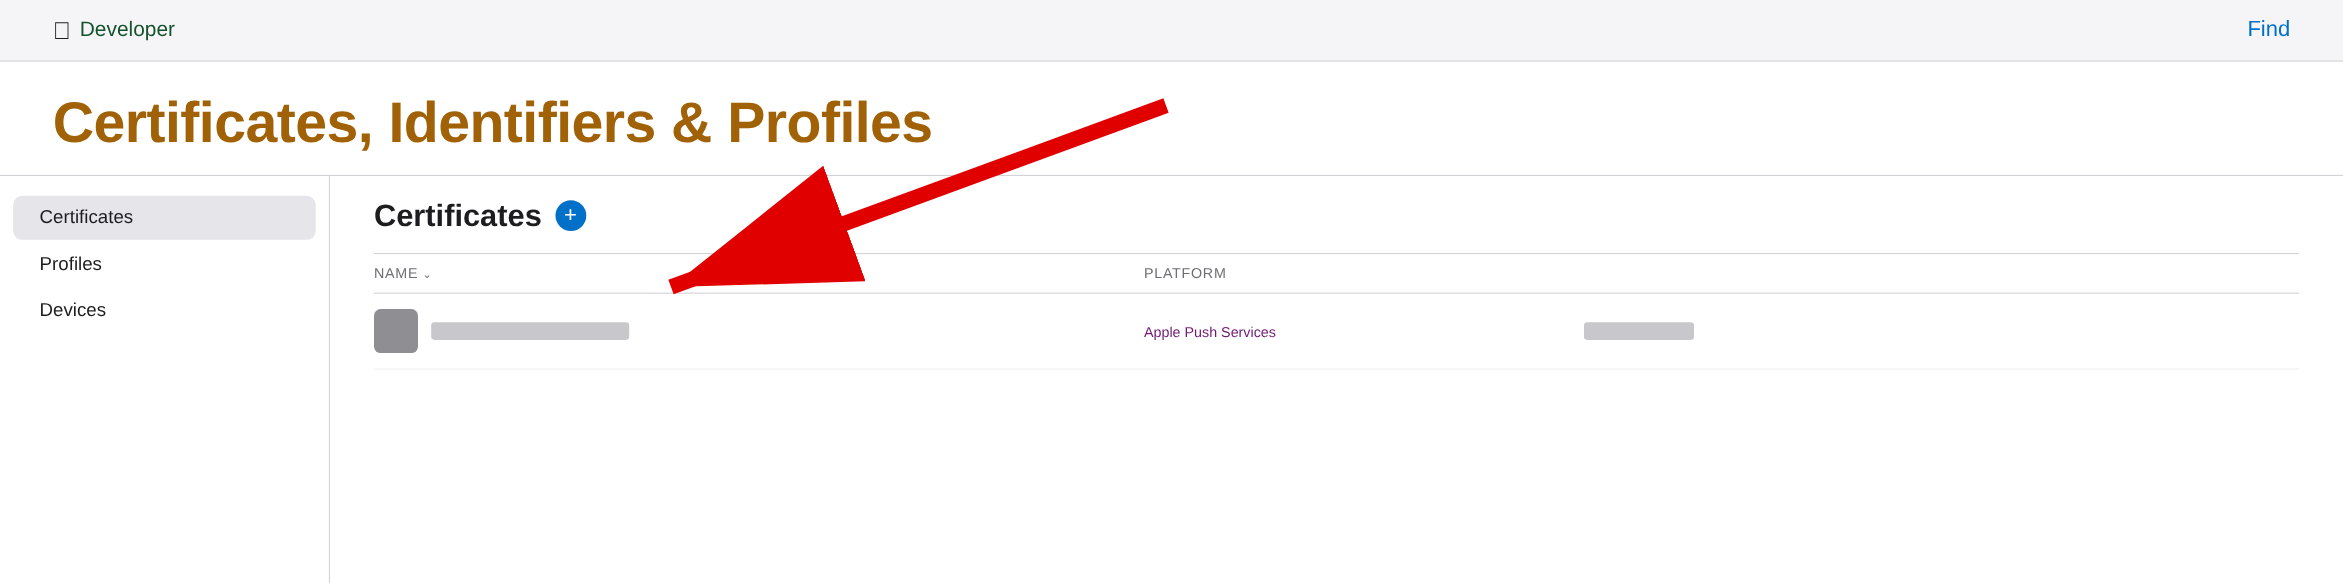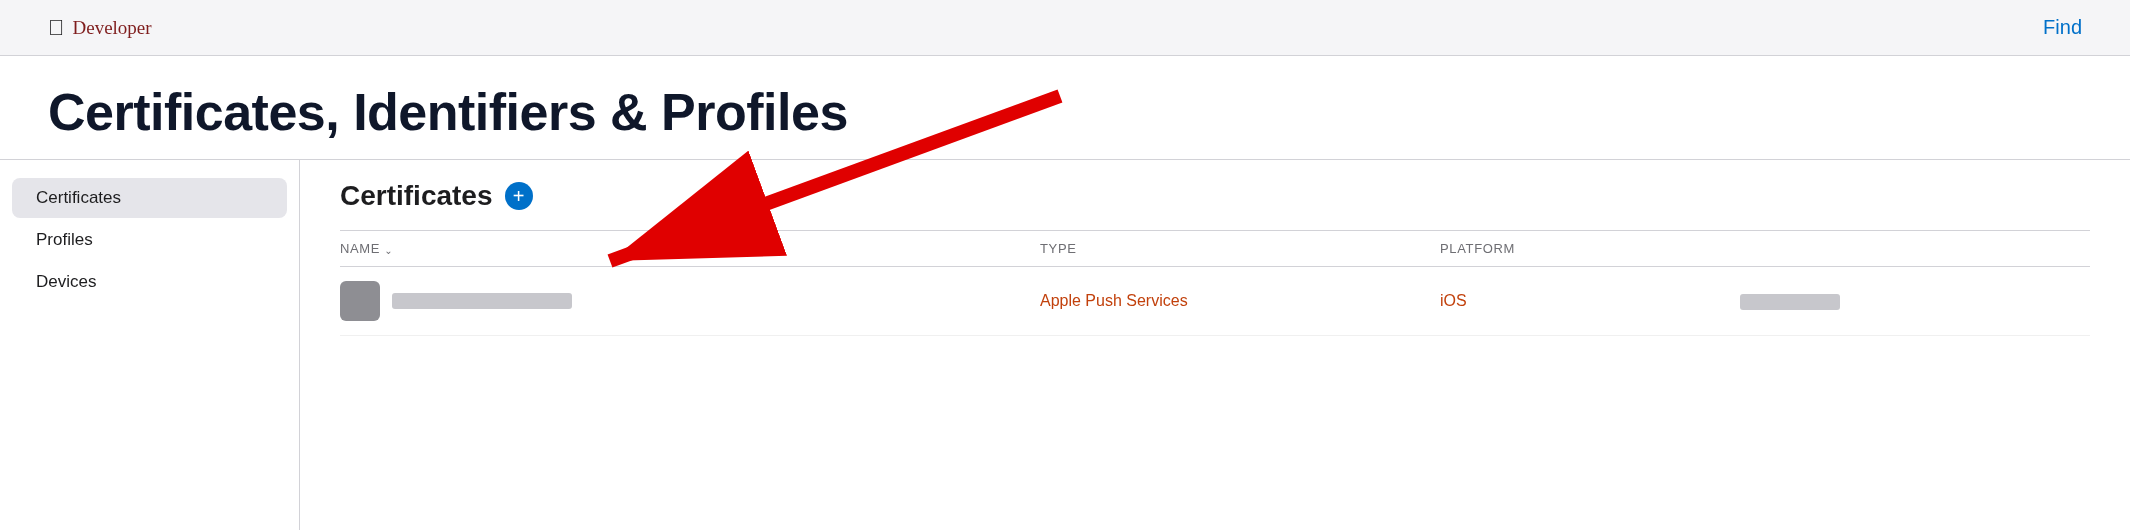--- a/index.html
+++ b/index.html
@@ -35,38 +35,37 @@
 
     .apple-logo {
       font-size: 22px;
       color: #1d1d1f;
       line-height: 1;
     }
 
     .nav-brand {
       font-size: 19px;
       font-weight: 400;
-      color: #7f1d1d;
-      font-family: Liberation Serif, serif;
+      color: #14532d;
     }
 
     .nav-right {
       font-size: 20px;
       color: #0070c9;
     }
 
     .page-header {
       padding: 28px 48px 18px 48px;
       border-bottom: 1px solid #d2d2d7;
     }
 
     .page-title {
       font-size: 52px;
       font-weight: 700;
-      color: #0f172a;
+      color: #a16207;
       letter-spacing: -0.5px;
       line-height: 1.1;
     }
 
     .content-area {
       display: flex;
       height: calc(530px - 56px - 102px);
     }
 
     .sidebar {
@@ -163,22 +162,22 @@
 
     .table-row {
       display: grid;
       grid-template-columns: 700px 400px 300px 1fr;
       padding: 14px 0;
       border-bottom: 1px solid #f0f0f0;
       align-items: center;
     }
 
     .table-cell {
-      font-size: 16px;
-      color: #c2410c;
+      font-size: 13px;
+      color: #701a75;
     }
 
     .row-icon-cell {
       display: flex;
       align-items: center;
       gap: 12px;
     }
 
     .row-icon {
       width: 40px;
@@ -253,33 +252,31 @@
       <button class="add-button">+</button>
     </div>
 
     <hr class="table-divider">
 
     <div class="table-header">
       <div class="table-header-cell sortable">
         <span>NAME</span>
         <span class="sort-arrow">⌄</span>
       </div>
-      <div class="table-header-cell">TYPE</div>
       <div class="table-header-cell">PLATFORM</div>
     </div>
 
     <div class="table-row">
       <div class="table-cell row-icon-cell">
         <div class="row-icon"></div>
         <div class="row-name-text">
           <span class="blurred-text" style="width:180px;"></span>
         </div>
       </div>
       <div class="table-cell">Apple Push Services</div>
-      <div class="table-cell">iOS</div>
       <div class="table-cell">
         <span class="blurred-text" style="width:100px;"></span>
       </div>
     </div>
   </main>
 </div>
 
 <div class="arrow-overlay">
   <svg class="arrow-svg" viewBox="0 0 2130 474" xmlns="http://www.w3.org/2000/svg">
 

